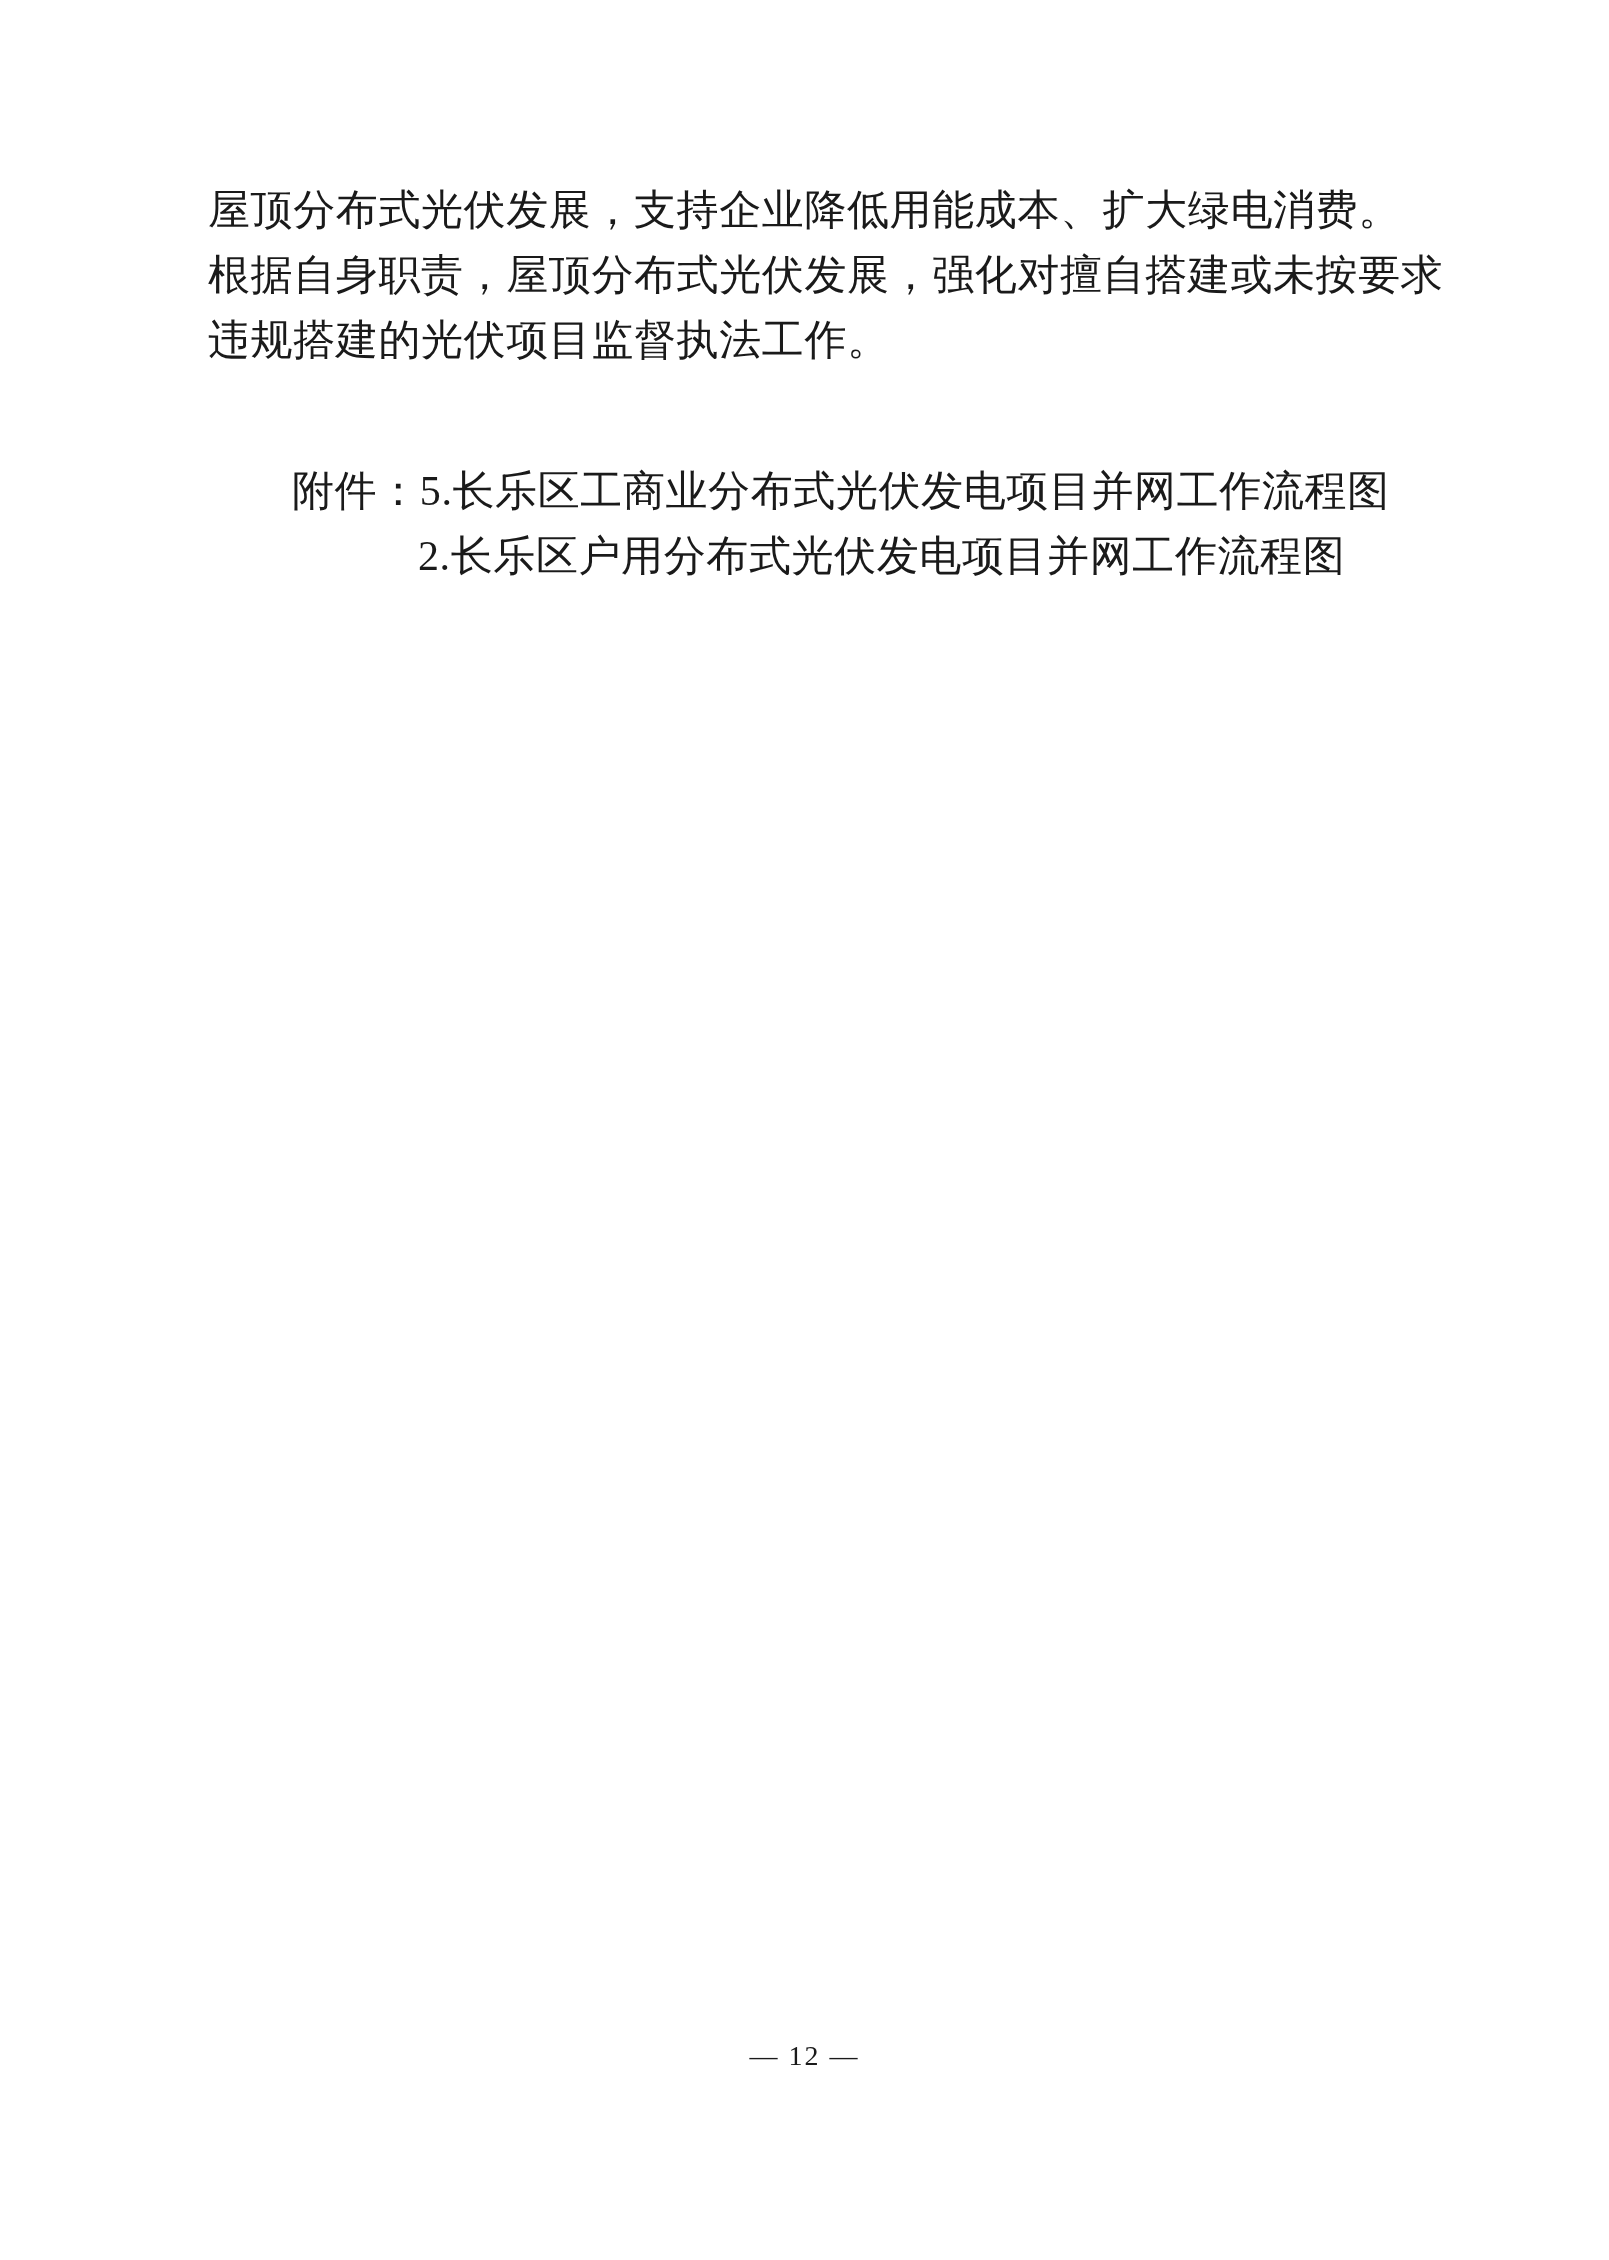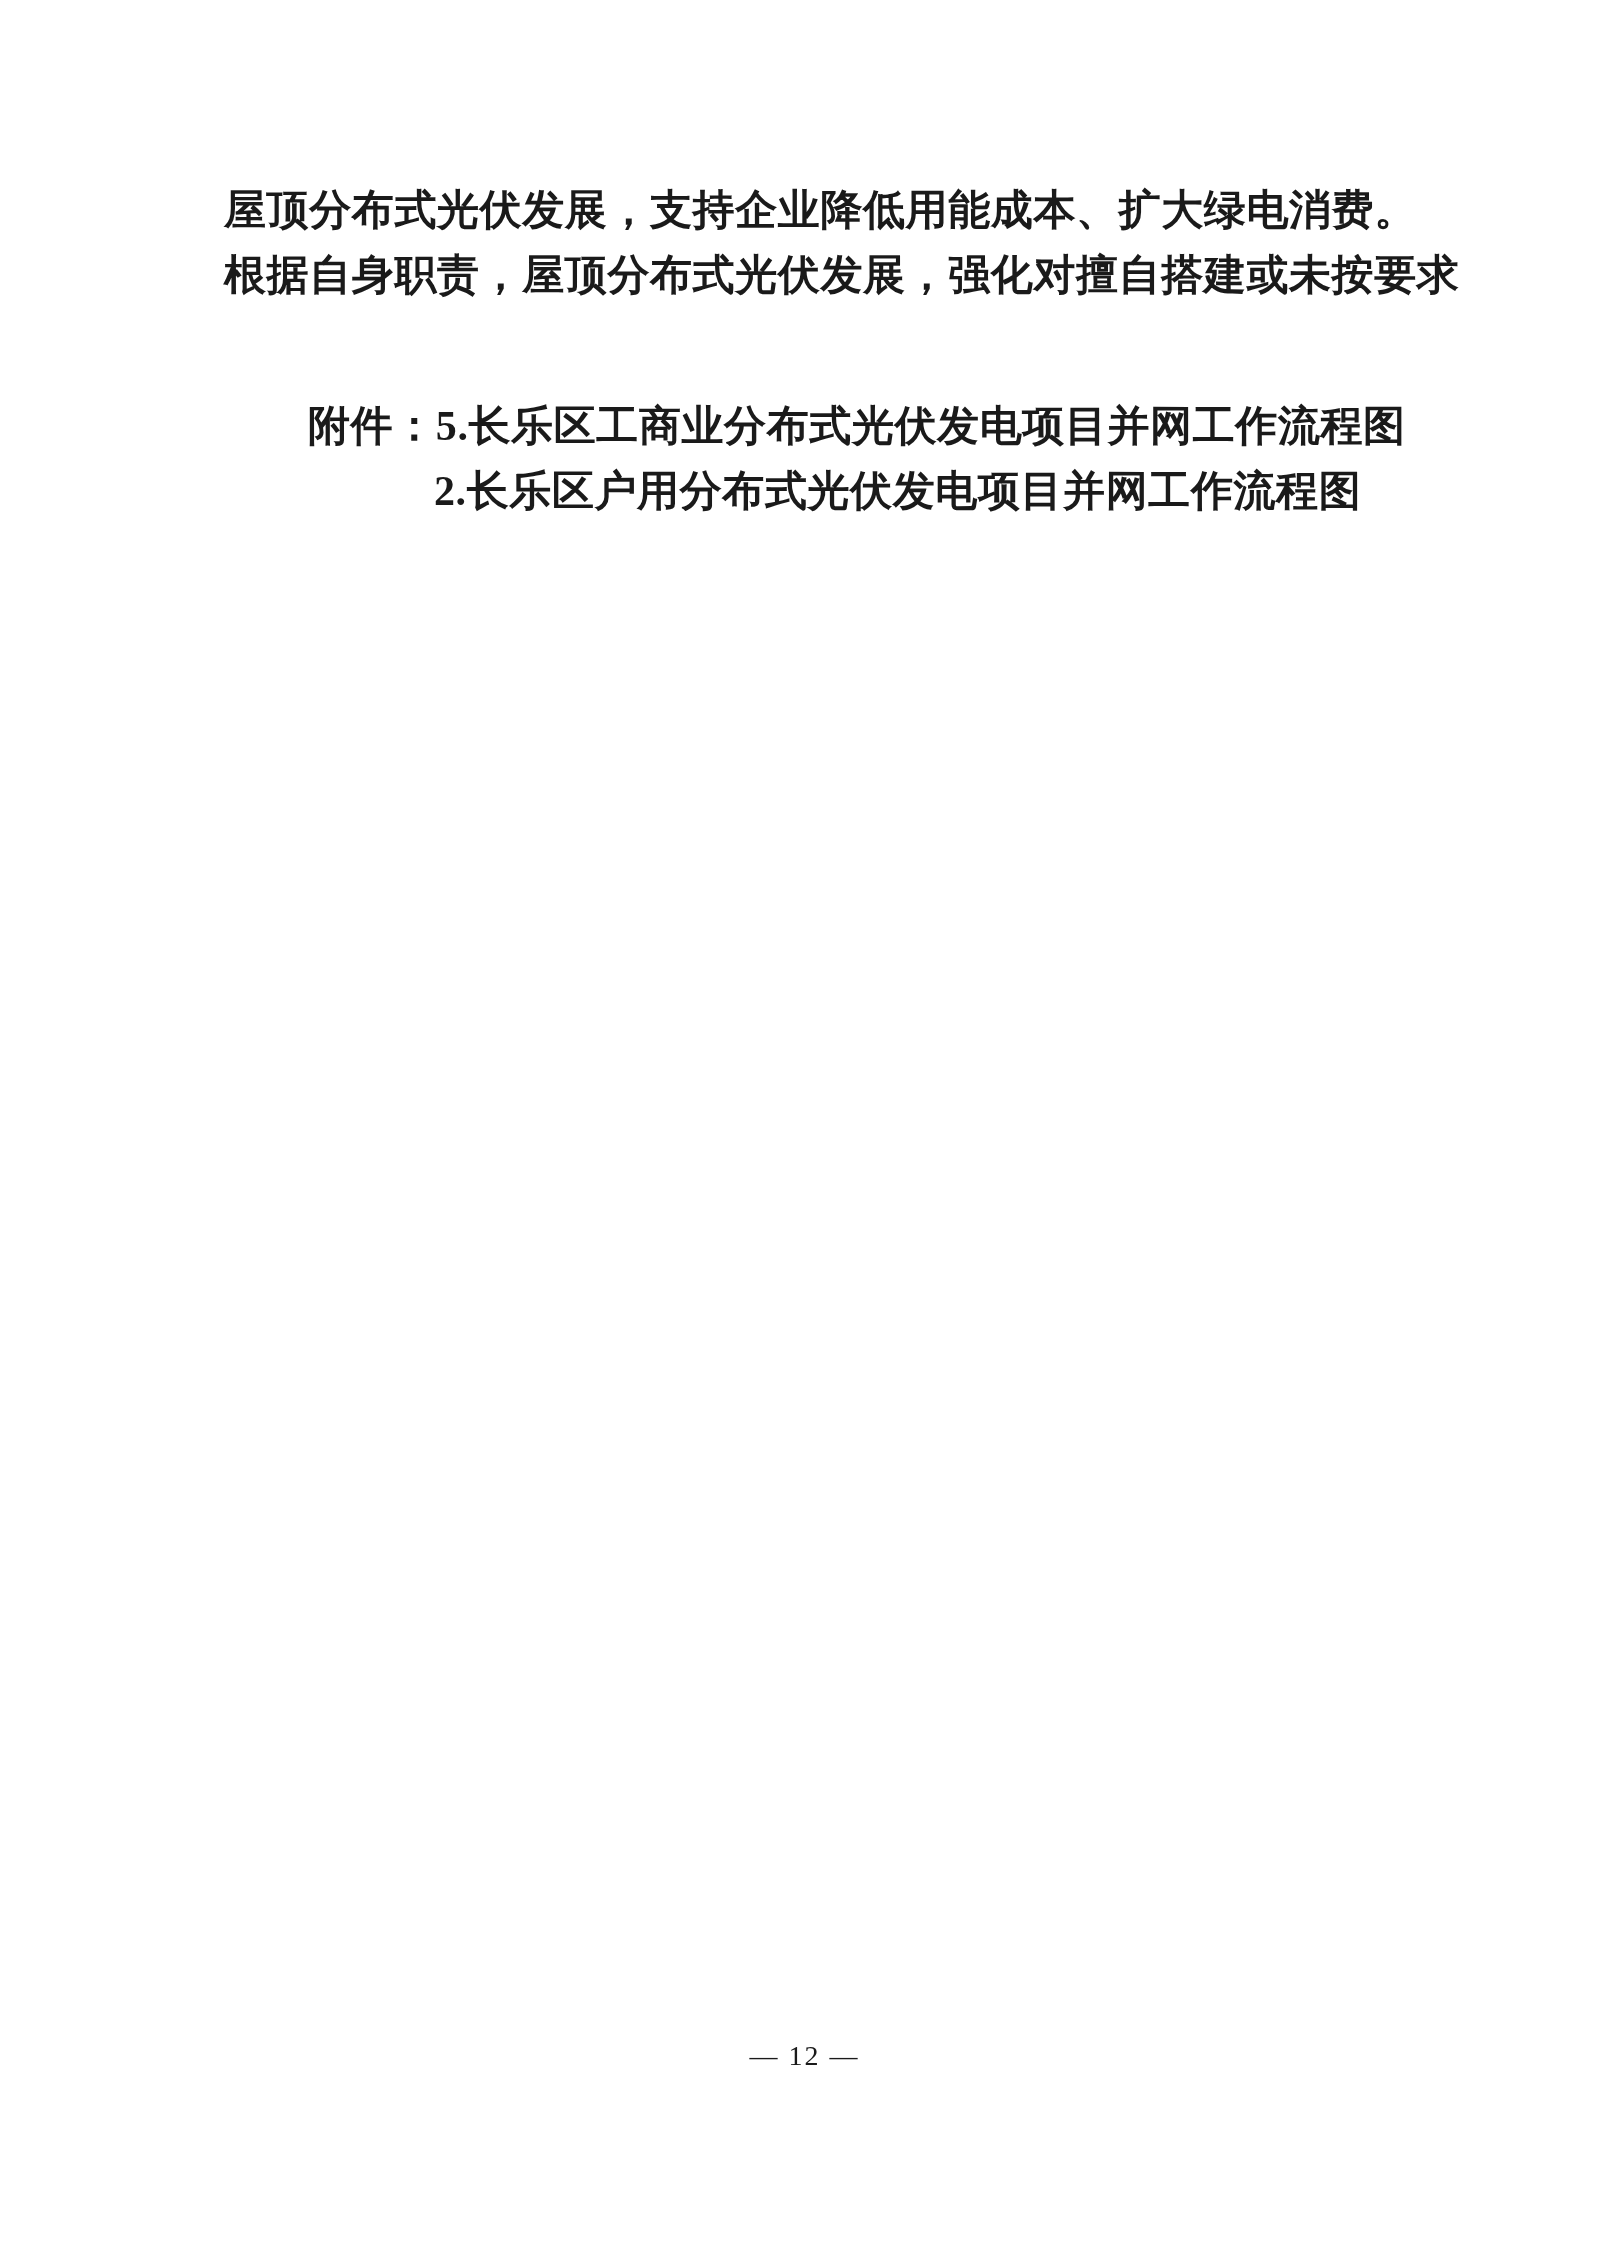--- a/index.html
+++ b/index.html
@@ -12,24 +12,23 @@
     width: 1609px;
     height: 2260px;
     background: #ffffff;
     margin: 0 auto;
     overflow: hidden;
     font-family: "Liberation Serif", "DejaVu Serif", serif;
     color: #1a1a1a;
   }
   .content {
     position: absolute;
-    left: 224px;
+    left: 208px;
     top: 178px;
     width: 1200px;
-    font-weight: bold;
   }
   .body-para {
     font-size: 42px;
     line-height: 1.55;
     letter-spacing: 0.6px;
     text-align: justify;
     text-justify: inter-ideograph;
     margin: 0;
   }
   .body-para .line {
@@ -67,20 +66,21 @@
 </head>
 <body>
 
 <div class="page">
 
   <div class="content">
 
     <div class="body-para">
       <span class="line">屋顶分布式光伏发展，支持企业降低用能成本、扩大绿电消费。</span>
       <span class="line">根据自身职责，屋顶分布式光伏发展，强化对擅自搭建或未按要求</span>
+      <span class="line">违规搭建的光伏项目监督执法工作。</span>
     </div>
 
     <div class="attach-block">
       <span class="attach-line first">附件：5.长乐区工商业分布式光伏发电项目并网工作流程图</span>
       <span class="attach-line second">2.长乐区户用分布式光伏发电项目并网工作流程图</span>
     </div>
 
   </div>
 
   <div class="page-number">— 12 —</div>

